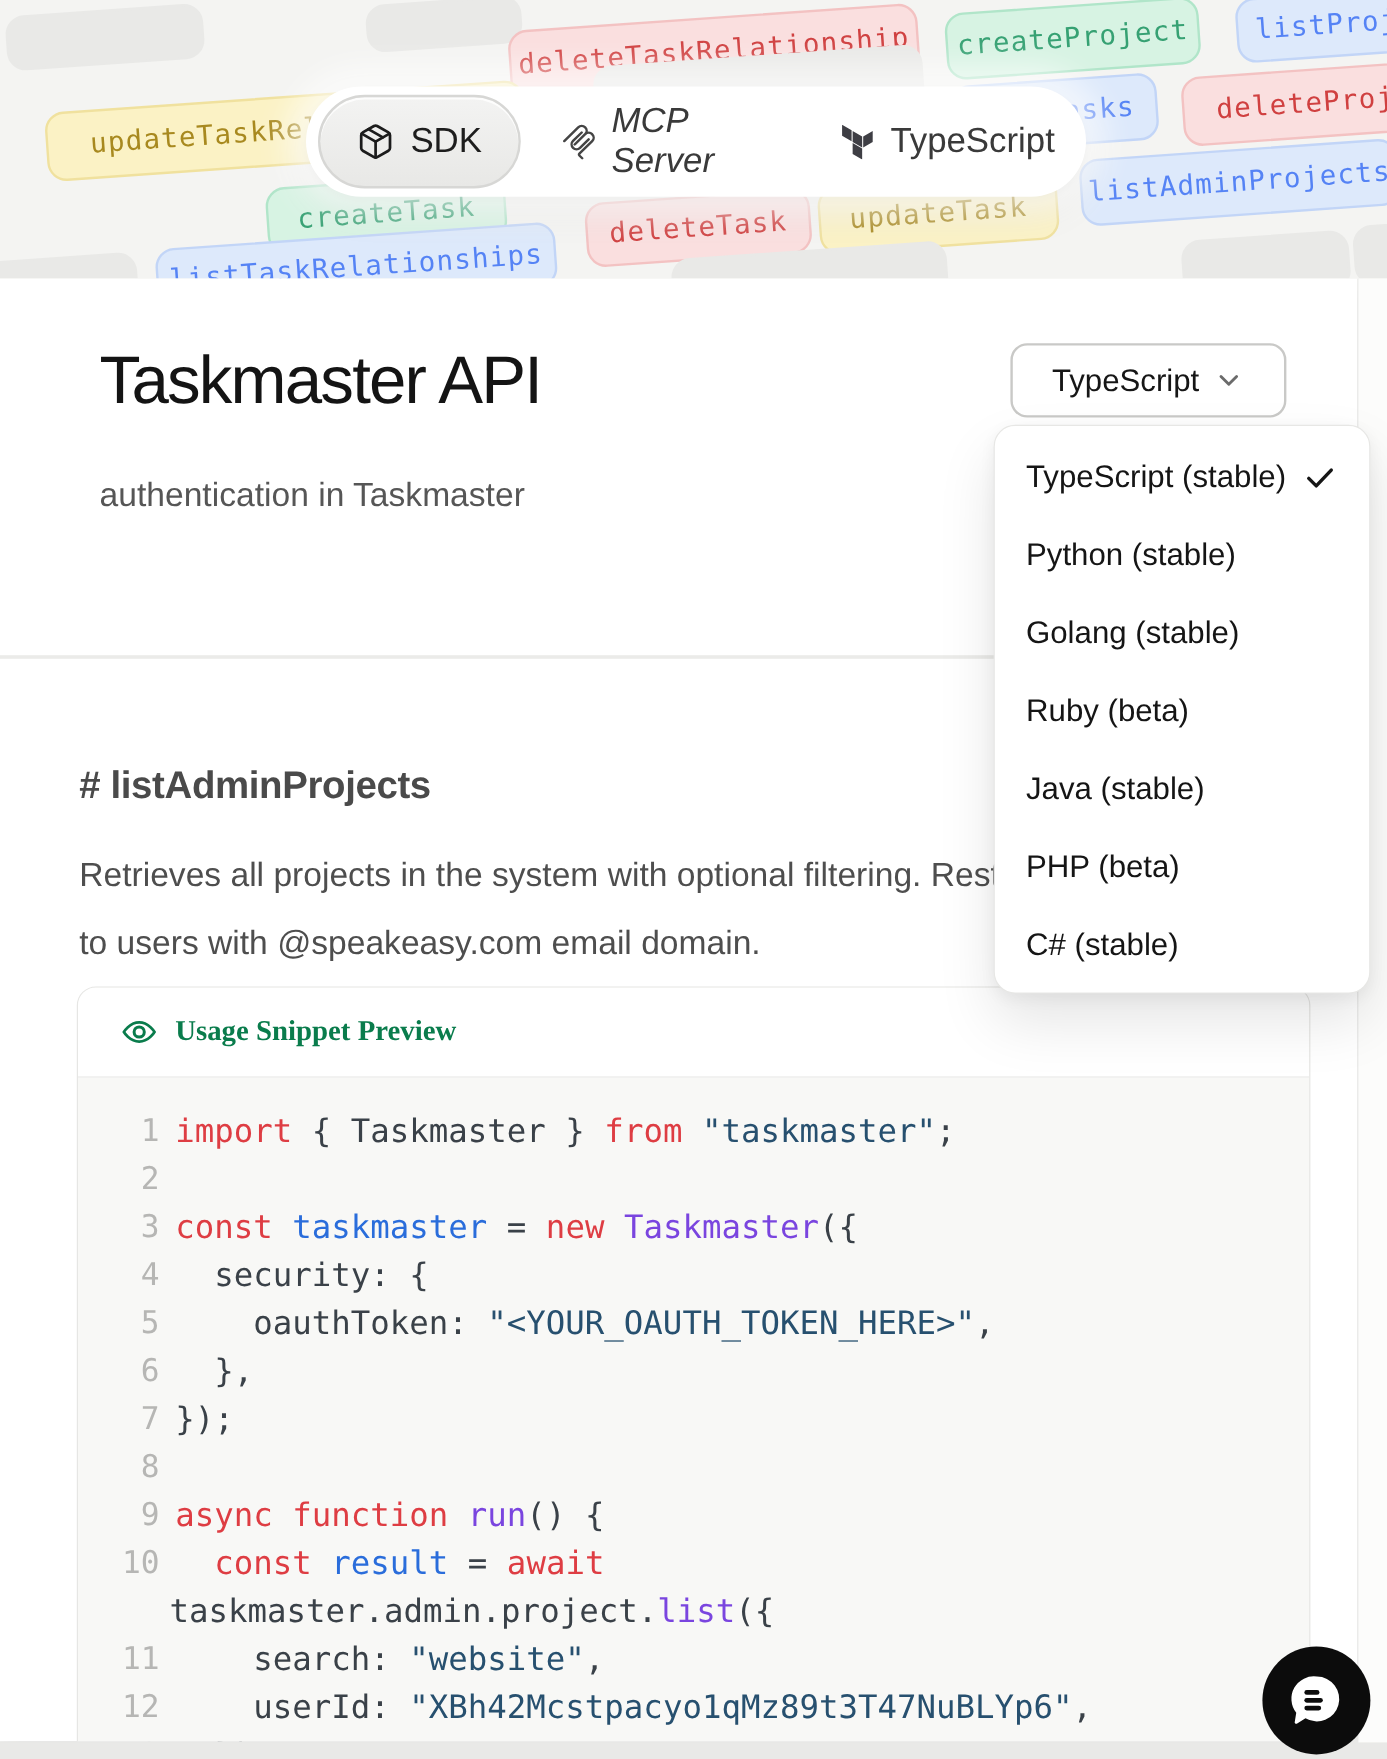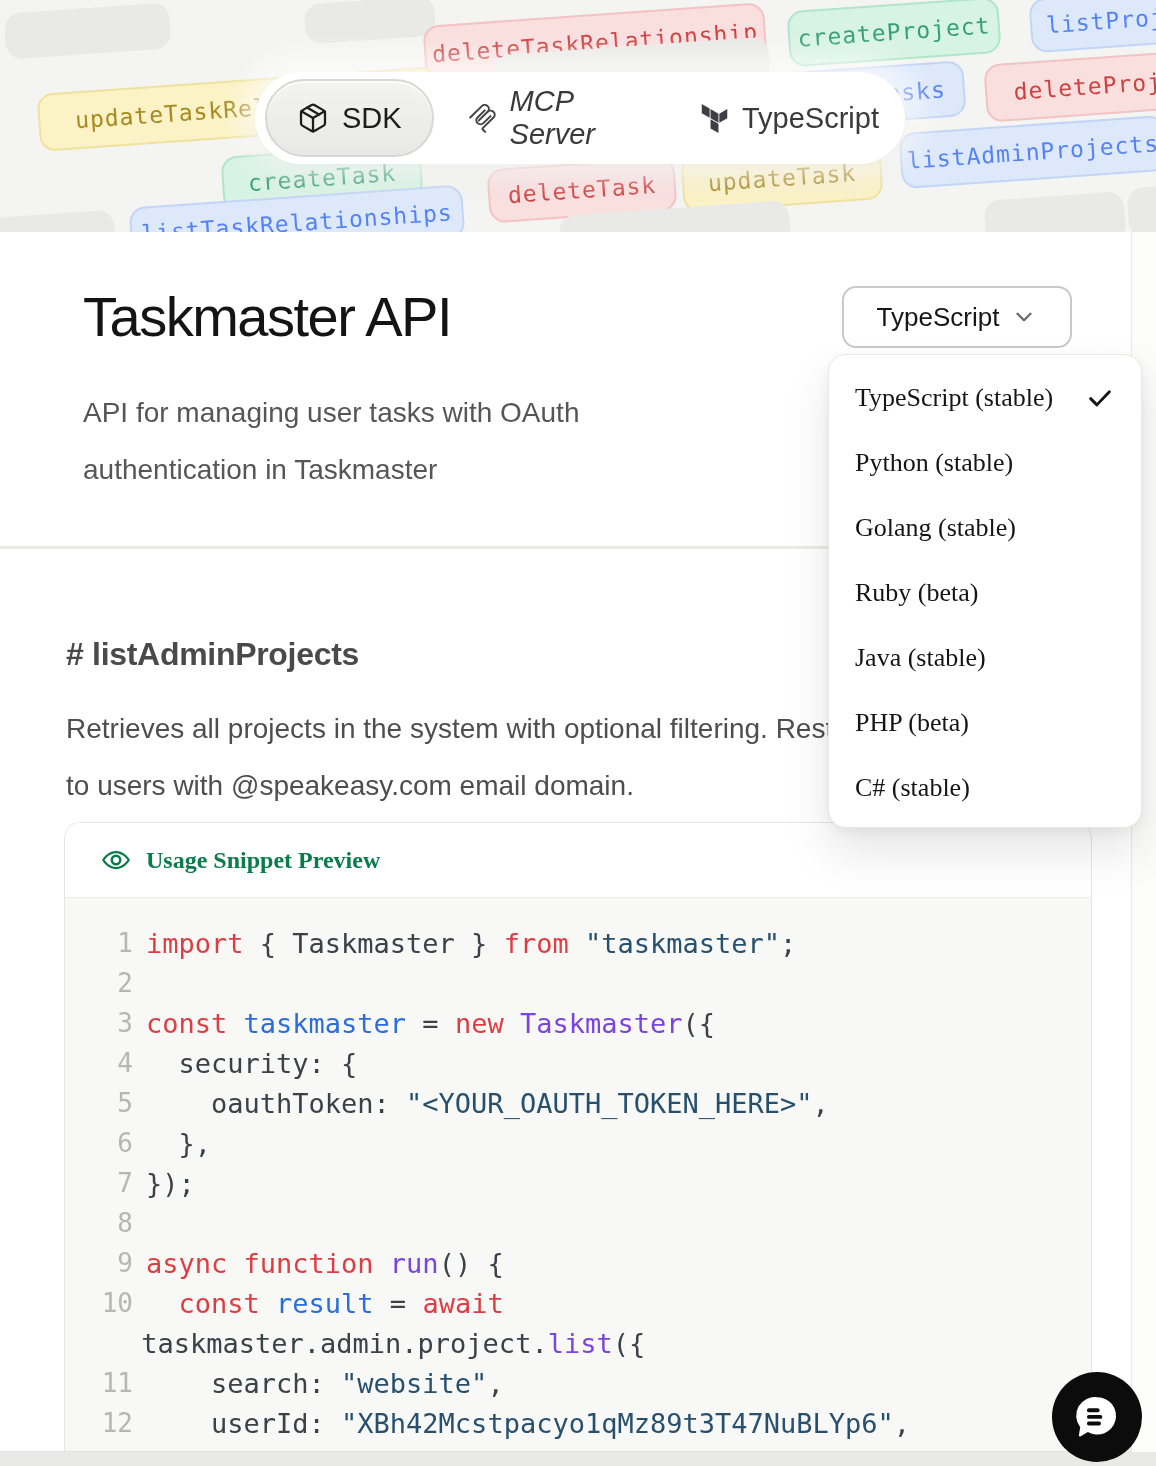--- a/index.html
+++ b/index.html
@@ -73,21 +73,20 @@
   .ln{width:36px;flex:none;text-align:right;color:#b6b6b4;font-size:26px;margin-right:13px;}
   .code{white-space:pre;}
   .code-line.wrap .code{margin-left:-21px;}
   .kw{color:#de3d43;} .id{color:#2a6ddb;} .cls{color:#7a45df;} .str{color:#27506f;} .pln{color:#3a4148;}
 
   
   .menu{
     position:absolute;left:828px;top:354px;width:314px;height:474px;background:#fff;z-index:40;
     border:1px solid #e7e7e5;border-radius:18px;box-sizing:border-box;padding:10px 0;
     box-shadow:0 24px 48px rgba(0,0,0,.10), 0 4px 12px rgba(0,0,0,.05);
-    font-family:Liberation Serif, serif;
   }
   .menu-item{height:65px;display:flex;align-items:center;justify-content:space-between;padding:0 26px;font-size:26px;color:#151515;cursor:pointer;}
 
   
   .chat-btn{
     position:absolute;left:1052px;top:1372px;width:90px;height:90px;border-radius:50%;background:#0c0c0c;
     border:none;display:flex;align-items:center;justify-content:center;z-index:60;cursor:pointer;padding:0;
   }
 </style>
 </head>
@@ -137,21 +136,20 @@
         </svg>
       <span>TypeScript</span>
     </div>
   </div>
 </div>
 
 <div class="main-card">
   <h1 class="page-title">Taskmaster API</h1>
 
   <div class="page-desc">
-    <span>API for managing user tasks with OAuth</span>
     <span>authentication in Taskmaster</span>
   </div>
 
   <button class="lang-btn">
     <span>TypeScript</span>
     <svg width="26" height="26" viewBox="0 0 24 24" fill="none" stroke="#6b6b6b" stroke-width="2.2" stroke-linecap="round" stroke-linejoin="round">
         <path d="M6 9l6 6 6-6"></path>
       </svg>
   </button>
 

